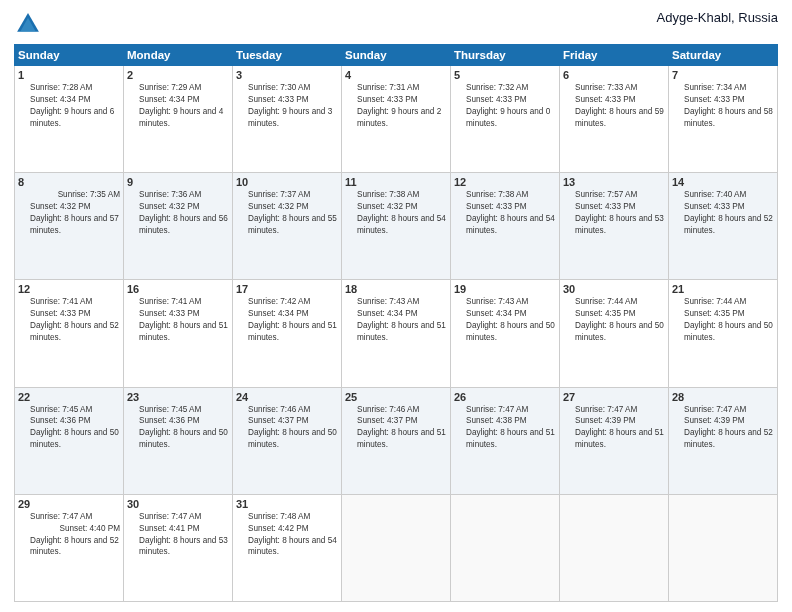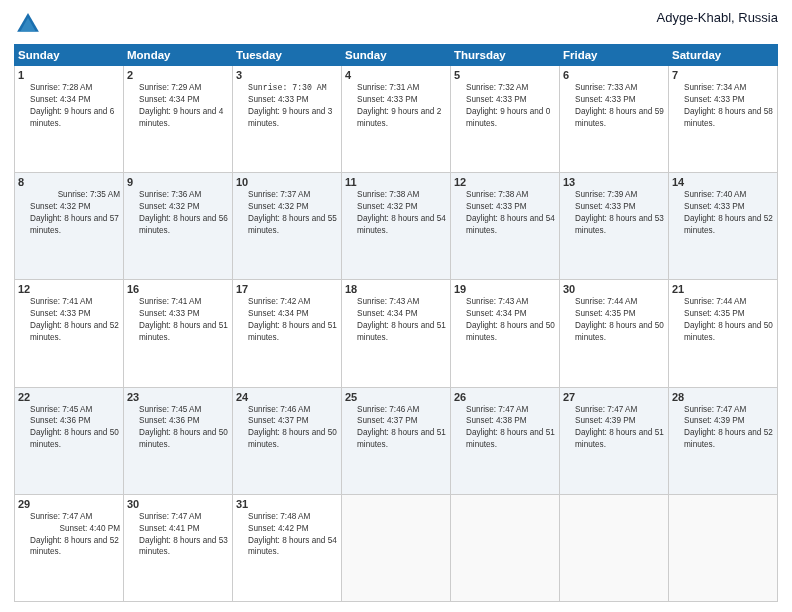--- a/index.html
+++ b/index.html
@@ -137,21 +137,21 @@
             <span class="day-num">2</span>
             <div class="day-info">
               <span style="display: block;">Sunrise: 7:29 AM</span>
               <span style="display: block;">Sunset: 4:34 PM</span>
               <span style="display: block;">Daylight: 9 hours and 4 minutes.</span>
             </div>
           </td>
           <td>
             <span class="day-num">3</span>
             <div class="day-info">
-              <span style="display: block; font-family: Liberation Mono, monospace;">Sunrise: 7:30 AM</span>
+              <span style="display: block;">Sunrise: 7:30 AM</span>
               <span style="display: block;">Sunset: 4:33 PM</span>
               <span style="display: block;">Daylight: 9 hours and 3 minutes.</span>
             </div>
           </td>
           <td>
             <span class="day-num">4</span>
             <div class="day-info">
               <span style="display: block;">Sunrise: 7:31 AM</span>
               <span style="display: block;">Sunset: 4:33 PM</span>
               <span style="display: block;">Daylight: 9 hours and 2 minutes.</span>
@@ -219,21 +219,21 @@
             <span class="day-num">12</span>
             <div class="day-info">
               <span style="display: block;">Sunrise: 7:38 AM</span>
               <span style="display: block;">Sunset: 4:33 PM</span>
               <span style="display: block;">Daylight: 8 hours and 54 minutes.</span>
             </div>
           </td>
           <td>
             <span class="day-num">13</span>
             <div class="day-info">
-              <span style="display: block;">Sunrise: 7:39 AM</span>
+              <span style="display: block;">Sunrise: 7:57 AM</span>
               <span style="display: block;">Sunset: 4:33 PM</span>
               <span style="display: block;">Daylight: 8 hours and 53 minutes.</span>
             </div>
           </td>
           <td>
             <span class="day-num">14</span>
             <div class="day-info">
               <span style="display: block;">Sunrise: 7:40 AM</span>
               <span style="display: block;">Sunset: 4:33 PM</span>
               <span style="display: block;">Daylight: 8 hours and 52 minutes.</span>

